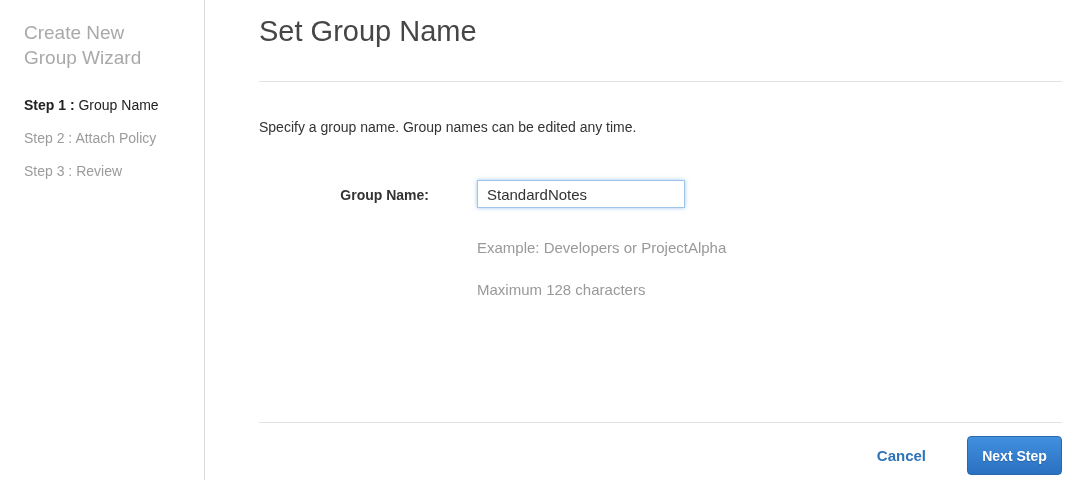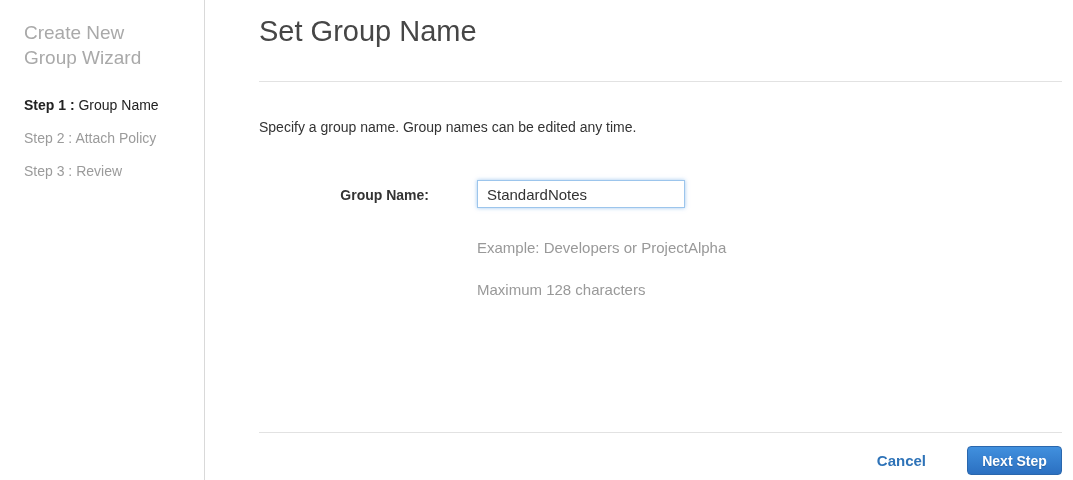--- a/index.html
+++ b/index.html
@@ -71,21 +71,21 @@
     display: flex; justify-content: flex-end; align-items: center;
     margin-top: 13px; padding-bottom: 5px;
   }
   .cancel-link {
     font-size: 15px; font-weight: 700;
     color: #2e73b8; text-decoration: none;
     margin-right: 17px;
     cursor: pointer;
   }
   .primary-btn {
-    min-width: 95px; height: 29px;
+    min-width: 95px; height: 39px;
     border: 1px solid #2a67ad;
     border-radius: 4px;
     background: linear-gradient(180deg, #4190de 0%, #2b70c1 100%);
     color: #ffffff; font-family: "Liberation Sans", sans-serif;
     font-size: 14px; font-weight: 700;
     padding: 0 14px;
     cursor: pointer;
     text-shadow: 0 1px 1px rgba(0,0,0,0.2);
   }
 </style>

